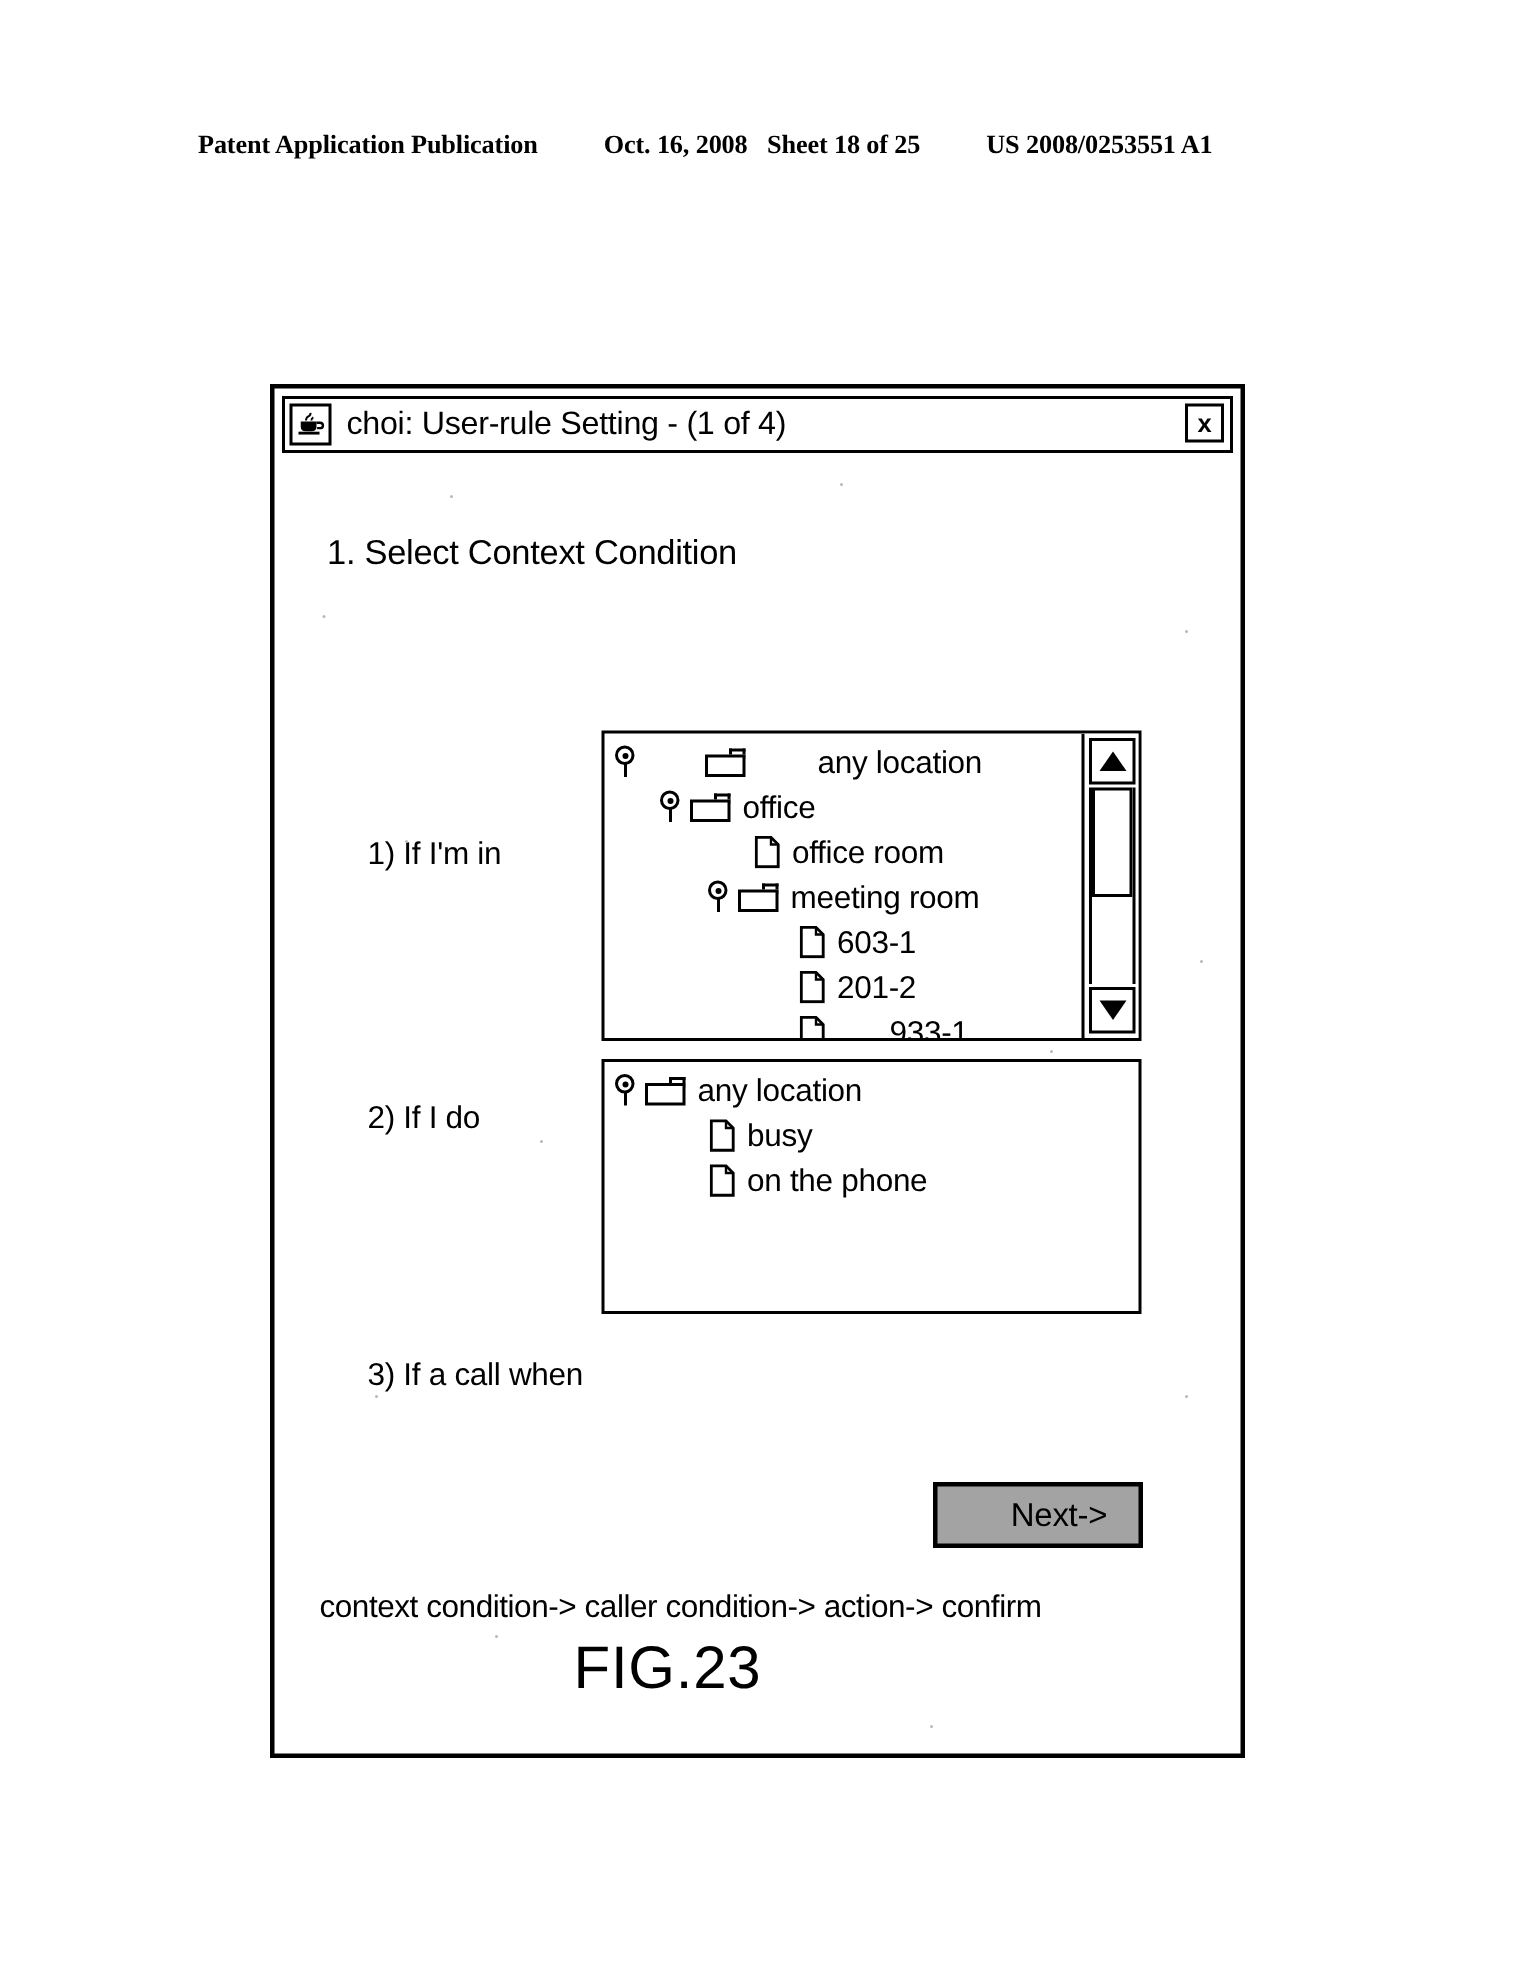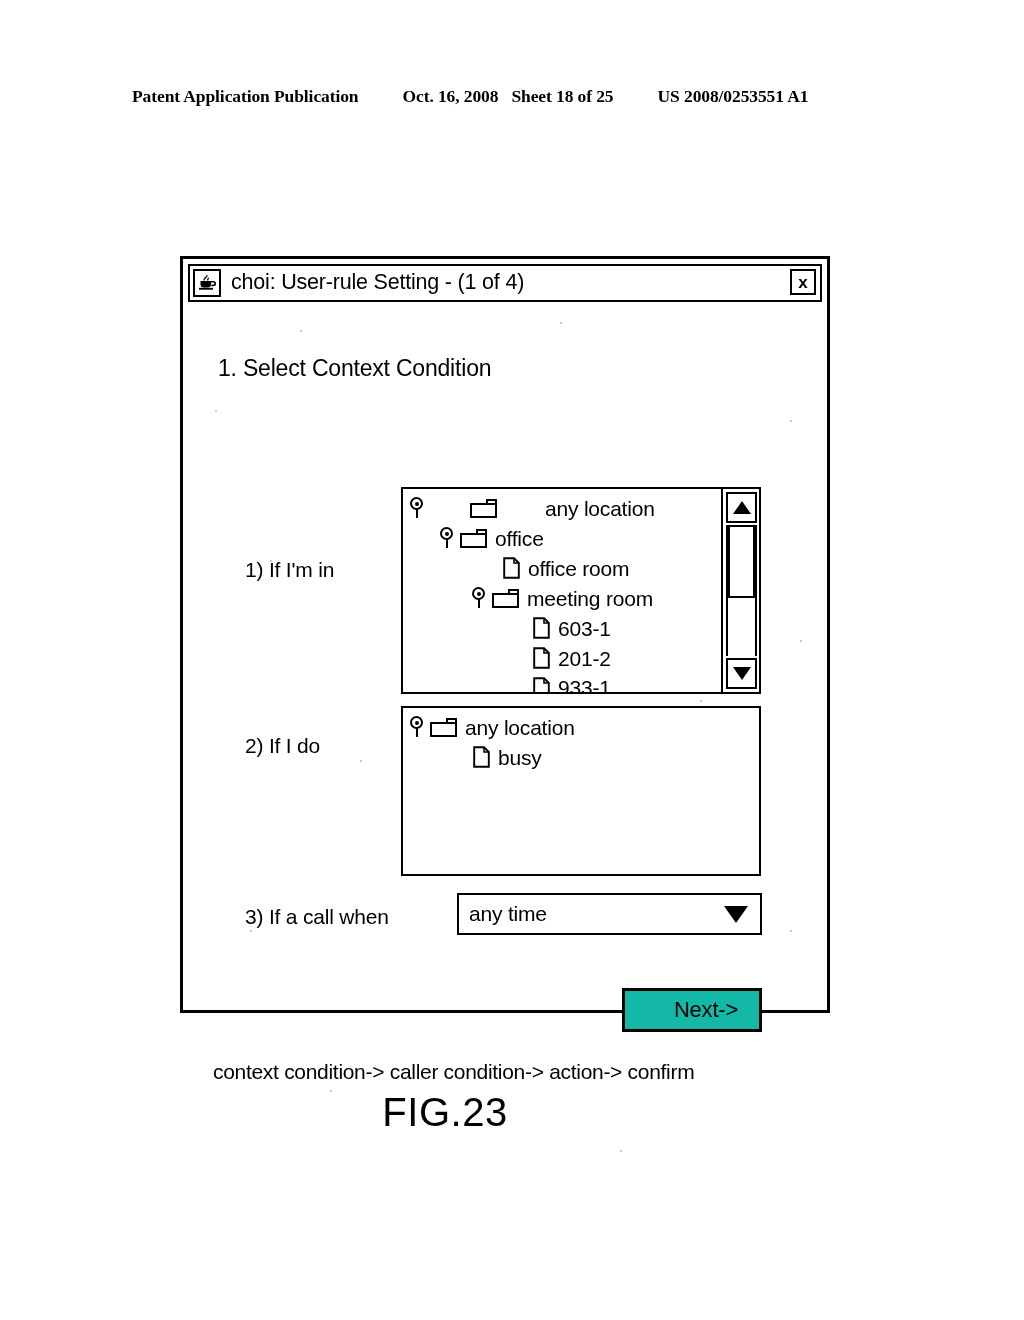--- a/index.html
+++ b/index.html
@@ -35,21 +35,21 @@
   .ph-date   { margin-left: 44px; }
   .ph-sheet  { margin-left: 13px; }
   .ph-number { margin-left: 44px; }
 
   
   .dialog {
     position: absolute;
     left: 180px;
     top: 256px;
     width: 650px;
-    height: 757px;
+    height: 916px;
     border: 3px solid #000;
     background: #fff;
     box-sizing: border-box;
   }
 
   .titlebar {
     position: relative;
     margin: 5px 5px 0 5px;
     height: 38px;
     border: 2.5px solid #000;
@@ -323,21 +323,21 @@
 
   
   .next-btn {
     position: absolute;
     left: 439px;
     top: 681px;
     width: 140px;
     height: 44px;
     border: 3px solid #000;
     box-sizing: border-box;
-    background: #14b8a6;
+    background: #a3a3a3;
     display: flex;
     align-items: center;
     justify-content: center;
     font-size: 22px;
     letter-spacing: -0.2px;
     padding-left: 28px;
   }
 
   
   .breadcrumb {
@@ -478,21 +478,21 @@
               <svg width="17" height="22" viewBox="0 0 17 22" aria-hidden="true">
                 <path d="M1.2 1.2 H11 L15.8 6 V20.8 H1.2 Z" fill="#fff" stroke="#000" stroke-width="1.9"></path>
                 <path d="M11 1.2 V6 H15.8" fill="none" stroke="#000" stroke-width="1.6"></path>
               </svg>
             </span>
             <span class="row-text">201-2</span>
           </div>
         </div>
 
         <div class="tree-row">
-          <div class="ind-4" style="display:flex;">
+          <div class="ind-4" style="display:flex;align-items:center;gap:35px;">
             <span class="doc-icon">
               <svg width="17" height="22" viewBox="0 0 17 22" aria-hidden="true">
                 <path d="M1.2 1.2 H11 L15.8 6 V20.8 H1.2 Z" fill="#fff" stroke="#000" stroke-width="1.9"></path>
                 <path d="M11 1.2 V6 H15.8" fill="none" stroke="#000" stroke-width="1.6"></path>
               </svg>
             </span>
             <span class="row-text">933-1</span>
           </div>
         </div>
 
@@ -533,28 +533,35 @@
             <span class="doc-icon">
               <svg width="17" height="22" viewBox="0 0 17 22" aria-hidden="true">
                 <path d="M1.2 1.2 H11 L15.8 6 V20.8 H1.2 Z" fill="#fff" stroke="#000" stroke-width="1.9"></path>
                 <path d="M11 1.2 V6 H15.8" fill="none" stroke="#000" stroke-width="1.6"></path>
               </svg>
             </span>
             <span class="row-text">busy</span>
           </div>
         </div>
 
+        <div class="tree-row">
+          <div class="ind-2" style="display:flex;align-items:center;">
+            <span class="doc-icon">
+              <svg width="17" height="22" viewBox="0 0 17 22" aria-hidden="true">
+                <path d="M1.2 1.2 H11 L15.8 6 V20.8 H1.2 Z" fill="#fff" stroke="#000" stroke-width="1.9"></path>
+                <path d="M11 1.2 V6 H15.8" fill="none" stroke="#000" stroke-width="1.6"></path>
+              </svg>
+            </span>
+            <span class="row-text">on the phone</span>
+          </div>
+        </div>
 
       </div>
     </div>
 
-    <div class="dropdown">
-      <span class="dd-value">any time</span>
-      <span class="dd-arrow"></span>
-    </div>
 
     <div class="next-btn">Next-&gt;</div>
 
     <div class="breadcrumb">context condition-&gt; caller condition-&gt; action-&gt; confirm</div>
 
   </div>
 </div>
 
 <div class="fig-caption">FIG.23</div>
 

